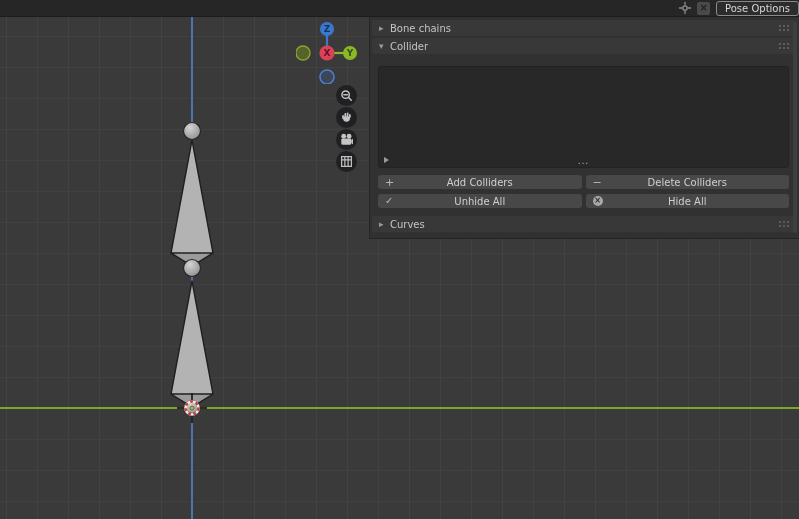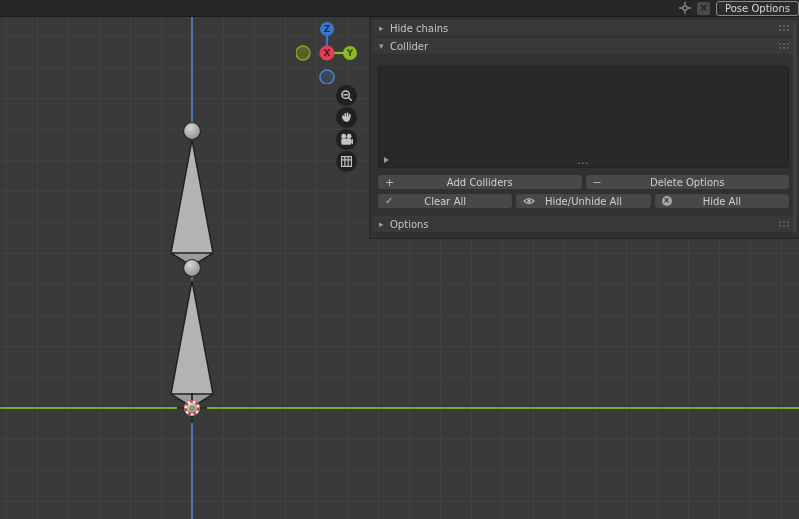--- a/index.html
+++ b/index.html
@@ -197,21 +197,21 @@
         <line x1="1.5" y1="-4.5" x2="1.5" y2="4.5"></line>
         <line x1="-4.5" y1="-1.5" x2="4.5" y2="-1.5"></line>
       </svg>
     </div>
   </div>
 
   <div class="panel">
 
     <div class="p-header">
       <span class="arrow">▸</span>
-      <span>Hide chains</span>
+      <span>Bone chains</span>
       <span class="grip">
           <i></i>
         </span>
     </div>
 
     <div class="p-header">
       <span class="arrow">▾</span>
       <span>Collider</span>
       <span class="grip">
           <i></i>
@@ -224,50 +224,41 @@
         <span class="dots">…</span>
       </div>
 
       <div class="btn-row">
         <div class="btn">
           <span class="b-icon">+</span>
           <span>Add Colliders</span>
         </div>
         <div class="btn">
           <span class="b-icon">−</span>
-          <span>Delete Options</span>
+          <span>Delete Colliders</span>
         </div>
       </div>
 
       <div class="btn-row">
         <div class="btn">
           <span class="b-icon small">✓</span>
-          <span>Clear All</span>
-        </div>
-        <div class="btn">
-          <span class="b-icon">
-            <svg viewBox="0 0 12 8" width="12" height="8" fill="none" stroke="#b8b8b8" stroke-width="1.1">
-              <path d="M1,4 Q6,-0.8 11,4 Q6,8.8 1,4 Z"></path>
-              <circle cx="6" cy="4" r="1.6" fill="#b8b8b8" stroke="none"></circle>
-            </svg>
-          </span>
-          <span>Hide/Unhide All</span>
+          <span>Unhide All</span>
         </div>
         <div class="btn">
           <span class="b-icon">
             <span class="clear-circle">×</span>
           </span>
           <span>Hide All</span>
         </div>
       </div>
     </div>
 
     <div class="p-header curves-header">
       <span class="arrow">▸</span>
-      <span>Options</span>
+      <span>Curves</span>
       <span class="grip">
           <i></i>
         </span>
     </div>
 
     <div class="panel-scroll"></div>
   </div>
 
   <div class="topbar">
     <svg class="mini-icon" viewBox="-7 -7 14 14" fill="none" stroke="currentColor" stroke-width="1.3" stroke-linecap="round">

